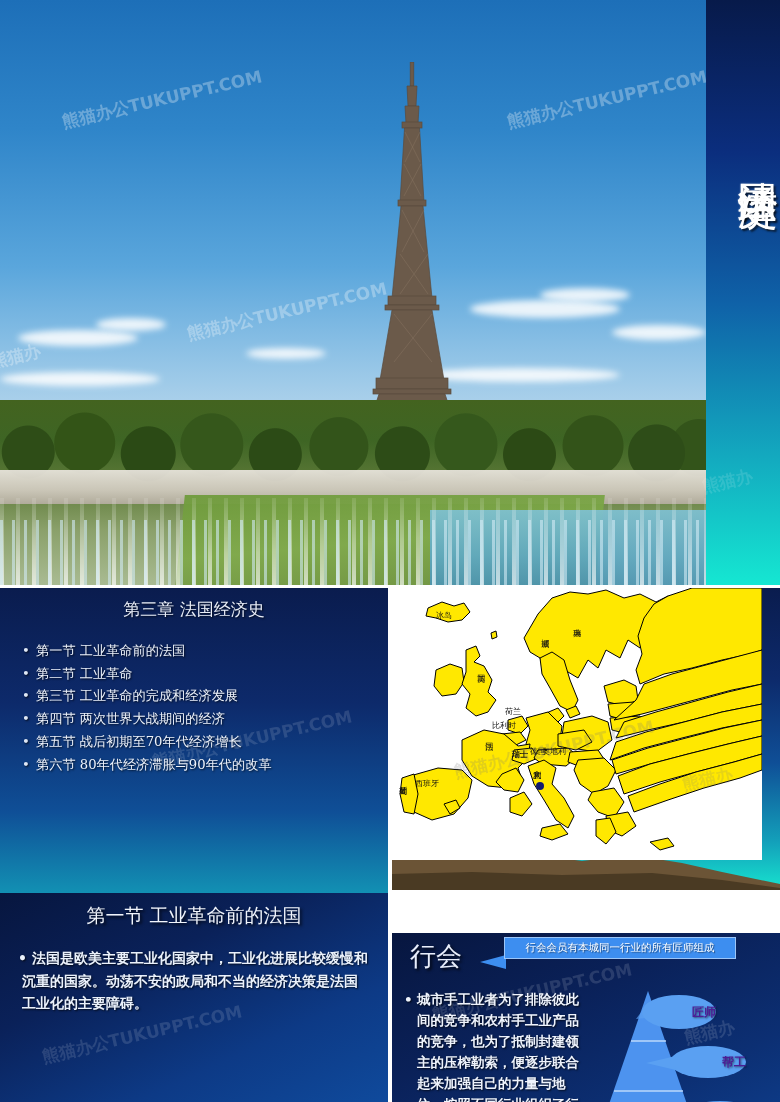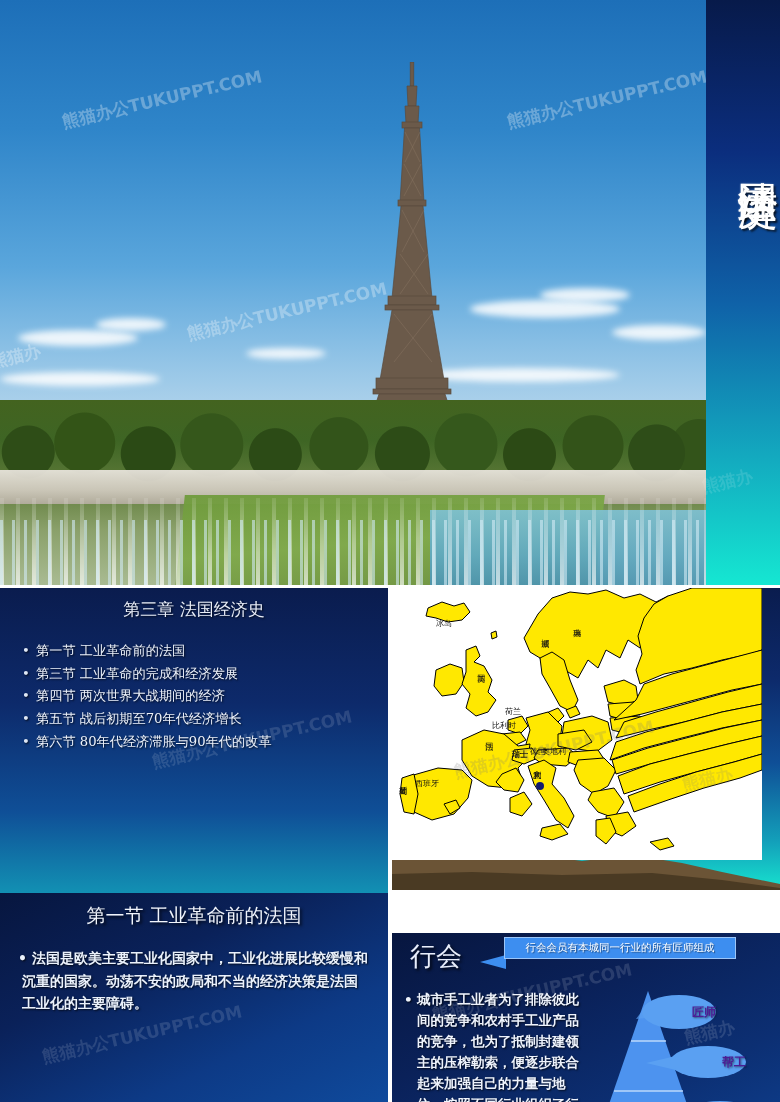--- a/index.html
+++ b/index.html
@@ -191,20 +191,21 @@
 
   <div class="slide" id="slide-toc">
     <svg class="mtn" viewBox="0 0 388 60" preserveAspectRatio="none">
       <polygon points="0,60 0,26 22,18 48,24 72,13 104,25 128,20 150,27 178,10 205,24 232,19 258,28 288,14 312,26 338,34 360,44 388,52 388,60" fill="#9c8059"></polygon>
       <polygon points="0,60 0,34 30,27 60,33 92,26 120,33 152,24 186,31 214,26 246,35 280,27 312,37 344,46 388,56 388,60" fill="#6b5436"></polygon>
       <polygon points="0,60 0,48 60,44 130,47 200,43 270,48 330,52 388,58 388,60" fill="#4a3a23"></polygon>
     </svg>
     <div class="toc-title">第三章 法国经济史</div>
     <ul class="toc-list">
       <li><span class="b">•</span><span>第一节 工业革命前的法国</span></li>
+      <li><span class="b">•</span><span>第二节 工业革命</span></li>
       <li><span class="b">•</span><span>第三节 工业革命的完成和经济发展</span></li>
       <li><span class="b">•</span><span>第四节 两次世界大战期间的经济</span></li>
       <li><span class="b">•</span><span>第五节 战后初期至70年代经济增长</span></li>
       <li><span class="b">•</span><span>第六节 80年代经济滞胀与90年代的改革</span></li>
     </ul>
     <div class="wm dark" style="left:150px;top:140px;">熊猫办公TUKUPPT.COM</div>
   </div>
 
   <div class="slide" id="slide-map">
     <svg class="mtn" viewBox="0 0 388 60" preserveAspectRatio="none" style="z-index:0">
@@ -271,21 +272,21 @@
           <path d="M222,132 L250,126 L280,118 L310,110 L340,102 L370,96 L370,62 L340,70 L310,78 L280,86 L252,96 L244,112 Z"></path>
           <path d="M224,150 L256,142 L292,134 L330,124 L370,116 L370,96 L336,104 L300,114 L264,124 L232,134 Z"></path>
           <path d="M218,172 L252,160 L290,150 L330,140 L370,132 L370,116 L330,124 L292,134 L254,144 L224,154 Z"></path>
           <path d="M224,186 L258,176 L296,166 L336,156 L370,148 L370,132 L332,140 L294,150 L256,160 L220,172 Z"></path>
           <path d="M232,206 L268,194 L304,184 L342,174 L370,166 L370,148 L336,156 L296,166 L258,176 L226,188 Z"></path>
           <path d="M242,224 L276,212 L312,200 L348,190 L370,182 L370,166 L342,174 L304,184 L268,196 L236,208 Z"></path>
         </g>
         <circle cx="148" cy="198" r="4" fill="#121a6e"></circle>
       </svg>
 
-      <div class="maplbl" style="left:44px;top:24px;margin-top:8px;">冰岛</div>
+      <div class="maplbl" style="left:44px;top:24px;">冰岛</div>
       <div class="maplbl v" style="left:148px;top:45px;">挪威</div>
       <div class="maplbl v" style="left:180px;top:34px;">瑞典</div>
       <div class="maplbl v" style="left:84px;top:80px;">英国</div>
       <div class="maplbl" style="left:113px;top:120px;">荷兰</div>
       <div class="maplbl" style="left:100px;top:134px;">比利时</div>
       <div class="maplbl" style="left:138px;top:128px;margin-top:32px;">德国</div>
       <div class="maplbl v" style="left:92px;top:148px;">法国</div>
       <div class="maplbl" style="left:120px;top:162px;font-weight:bold;">瑞士</div>
       <div class="maplbl" style="left:150px;top:160px;">奥地利</div>
       <div class="maplbl v" style="left:140px;top:176px;">意大利</div>

